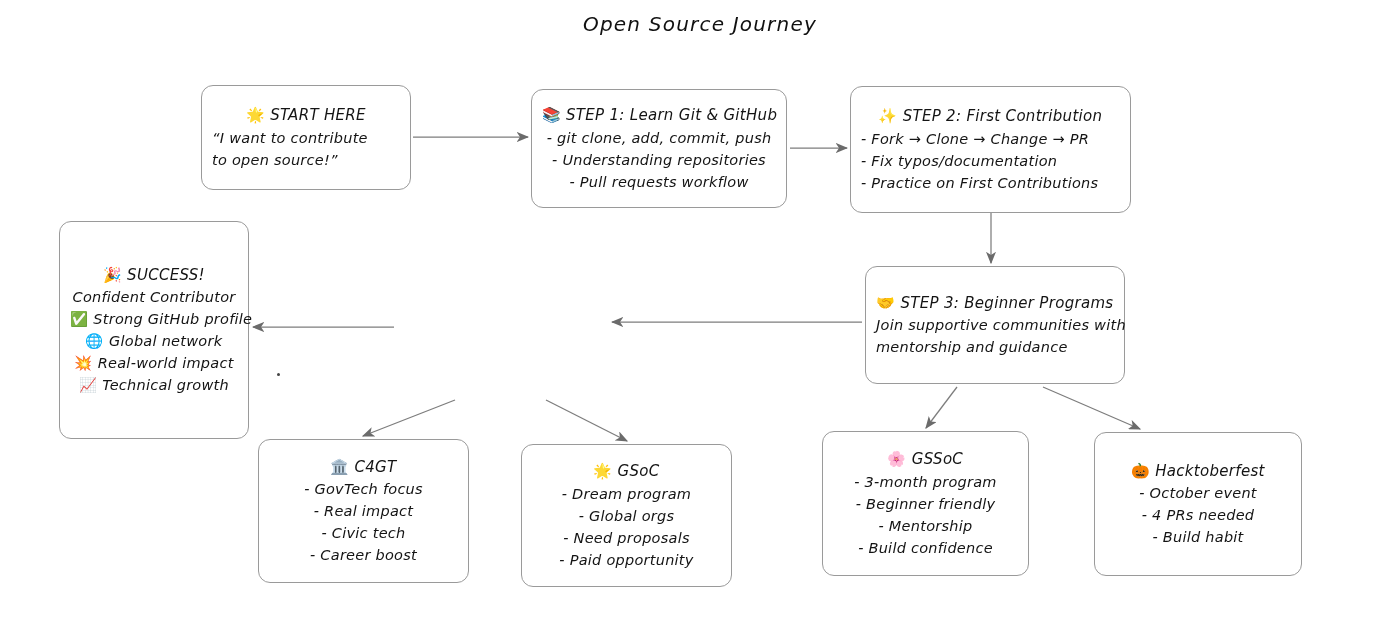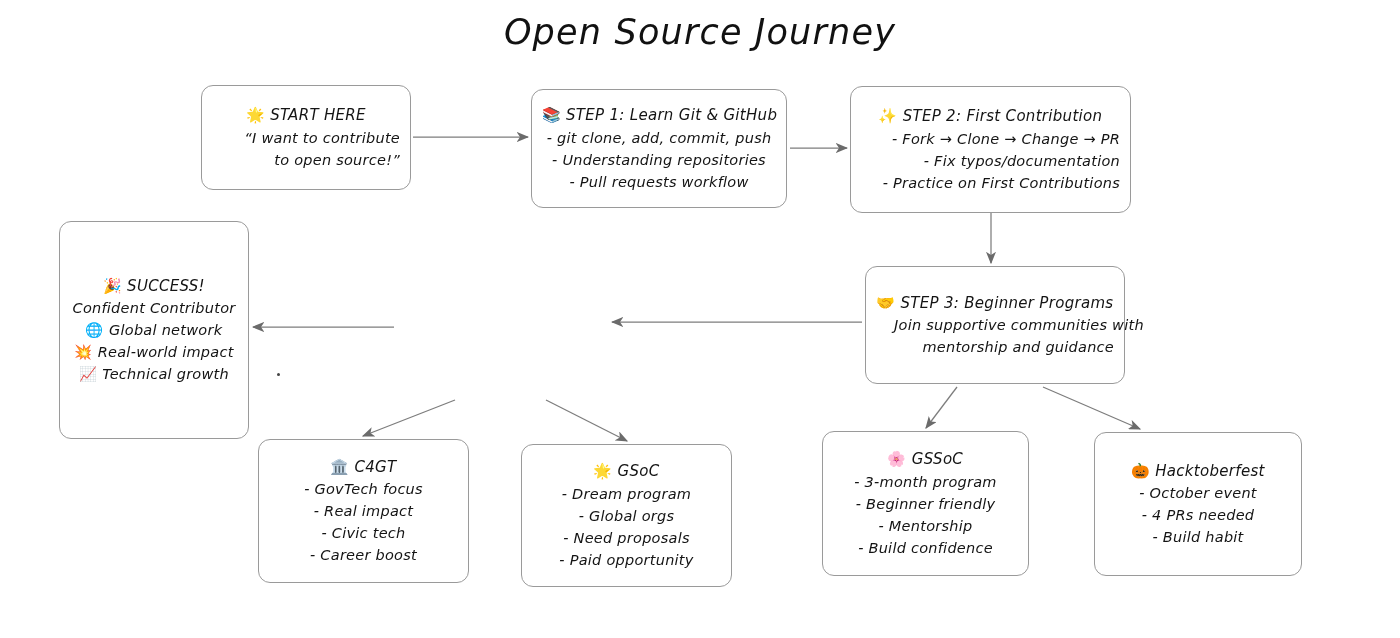--- a/index.html
+++ b/index.html
@@ -27,21 +27,21 @@
     width: 1400px;
     height: 638px;
     pointer-events: none;
   }
   .title {
     position: absolute;
     left: 0;
     top: 12px;
     width: 1400px;
     text-align: center;
-    font-size: 35px;
+    font-size: 20px;
     letter-spacing: 1.2px;
     color: #111;
     white-space: nowrap;
   }
   .hand {
     font-family: "DejaVu Sans", sans-serif;
     font-style: italic;
   }
   .node {
     position: absolute;
@@ -59,21 +59,21 @@
     line-height: 1.52;
     color: #141414;
     white-space: nowrap;
     letter-spacing: 0.25px;
   }
   .line.head {
     font-size: 15px;
     letter-spacing: 0.3px;
   }
   .c { text-align: center; }
-  .l { text-align: right; margin-left: 18px; }
+  .l { text-align: left; }
   .emoji {
     font-family: "DejaVu Sans", sans-serif;
     font-style: normal;
     margin-right: 5px;
     display: inline-block;
   }
   .dot {
     position: absolute;
     width: 3px;
     height: 3px;
@@ -155,20 +155,23 @@
     <div class="line l hand">mentorship and guidance</div>
   </div>
 
 
   <div class="node" id="node-success">
     <div class="line head c hand">
       <span class="emoji">🎉</span><span>SUCCESS!</span>
     </div>
     <div class="line c hand">Confident Contributor</div>
     <div class="line c hand">
+      <span class="emoji">✅</span><span>Strong GitHub profile</span>
+    </div>
+    <div class="line c hand">
       <span class="emoji">🌐</span><span>Global network</span>
     </div>
     <div class="line c hand">
       <span class="emoji">💥</span><span>Real-world impact</span>
     </div>
     <div class="line c hand">
       <span class="emoji">📈</span><span>Technical growth</span>
     </div>
   </div>
 

